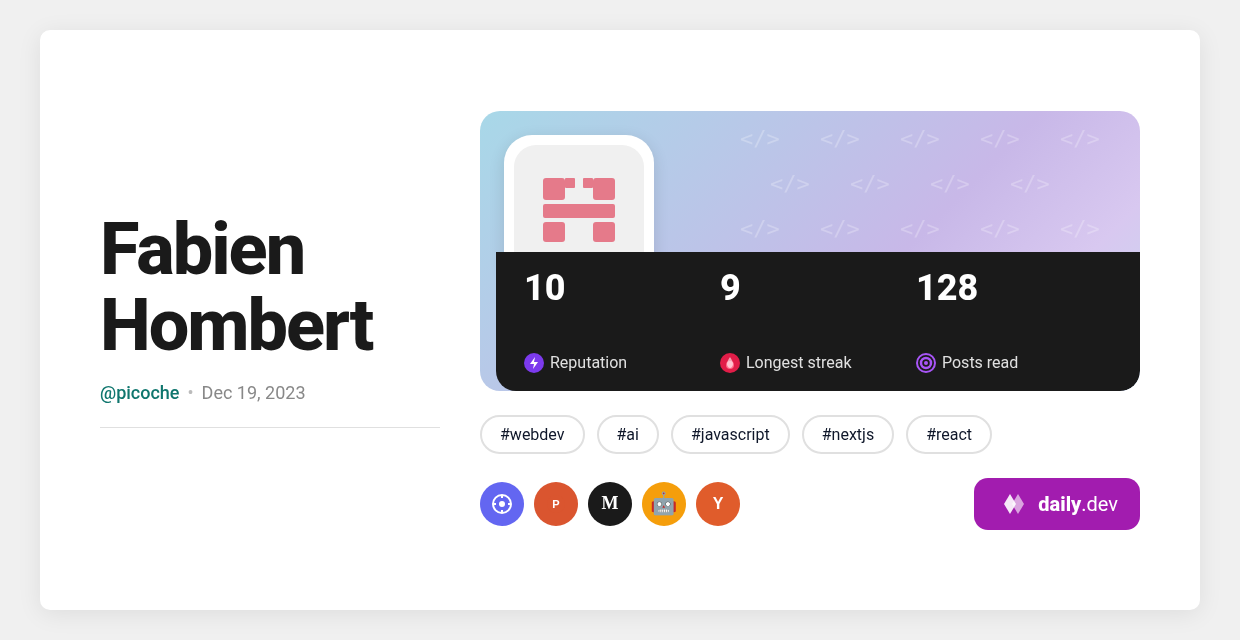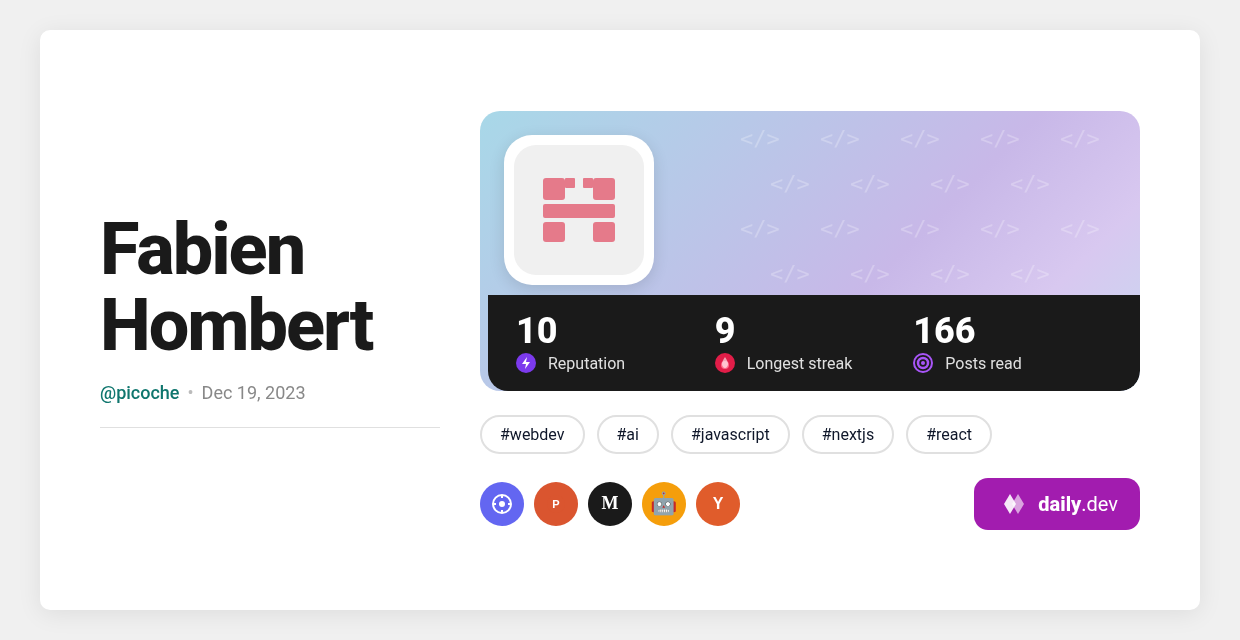--- a/index.html
+++ b/index.html
@@ -120,21 +120,21 @@
       border-radius: 22px;
       display: flex;
       align-items: center;
       justify-content: center;
       overflow: hidden;
     }
     
     .stats-bar {
       position: absolute;
       bottom: 0;
-      left: 8px;
+      left: 16px;
       right: 0;
       background: #1a1a1a;
       border-radius: 0 0 20px 20px;
       padding: 18px 28px;
       display: flex;
       align-items: center;
       gap: 0;
       z-index: 3;
     }
     .stat-item {
@@ -144,24 +144,25 @@
       flex: 1;
     }
     .stat-value {
       font-size: 36px;
       font-weight: 800;
       color: #ffffff;
       line-height: 1;
     }
     .stat-label {
       display: flex;
-      align-items: flex-end;
-      gap: 12px;
+      align-items: center;
+      gap: 6px;
       font-size: 16px;
       color: #e0e0e0;
+      margin-top: 43px;
     }
     .stat-icon {
       width: 20px;
       height: 20px;
       border-radius: 50%;
       display: flex;
       align-items: center;
       justify-content: center;
       font-size: 12px;
       flex-shrink: 0;
@@ -324,21 +325,21 @@
             <span class="stat-icon icon-streak">
               <svg width="12" height="14" viewBox="0 0 12 14" fill="white" xmlns="http://www.w3.org/2000/svg">
                 <ellipse cx="6" cy="9" rx="4" ry="4" fill="#ff6b8a"></ellipse>
                 <path d="M6 1 C6 1 9 5 9 8 C9 10.2 7.7 12 6 12 C4.3 12 3 10.2 3 8 C3 5 6 1 6 1Z" fill="white" opacity="0.6"></path>
               </svg>
             </span>
             <span>Longest streak</span>
           </div>
         </div>
         <div class="stat-item">
-          <span class="stat-value">166</span>
+          <span class="stat-value">128</span>
           <div class="stat-label">
             <span class="stat-icon icon-posts">
               <svg width="14" height="14" viewBox="0 0 14 14" fill="none" xmlns="http://www.w3.org/2000/svg">
                 <circle cx="7" cy="7" r="5" stroke="#a855f7" stroke-width="2.5" fill="none"></circle>
                 <circle cx="7" cy="7" r="2" fill="#a855f7"></circle>
               </svg>
             </span>
             <span>Posts read</span>
           </div>
         </div>

